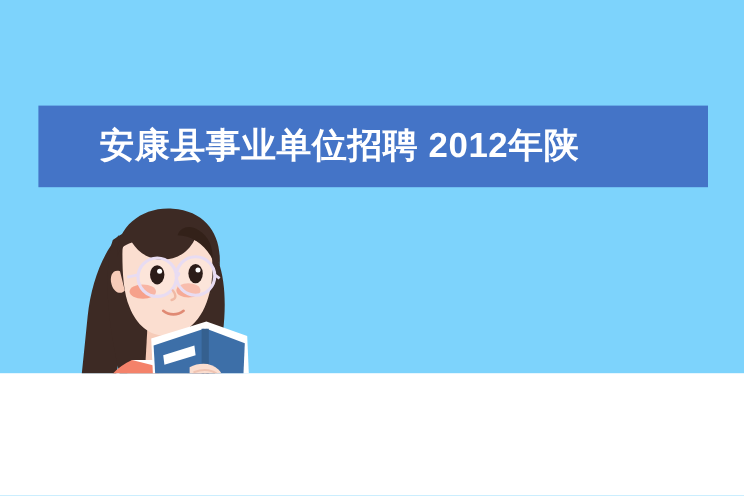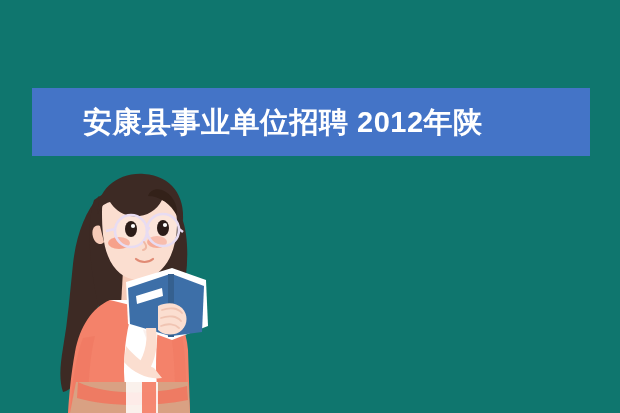--- a/index.html
+++ b/index.html
@@ -8,22 +8,22 @@
   }
   body {
     width: 620px;
     height: 413px;
     overflow: hidden;
     font-family: "Liberation Sans", "DejaVu Sans", sans-serif;
   }
   #page {
     position: relative;
     width: 620px;
-    height: 413px;
-    background: #0f766e;
+    height: 311px;
+    background: #7dd3fc;
     overflow: hidden;
   }
 
   
   #title-banner {
     position: absolute;
     left: 32px;
     top: 88px;
     width: 558px;
     height: 68px;

